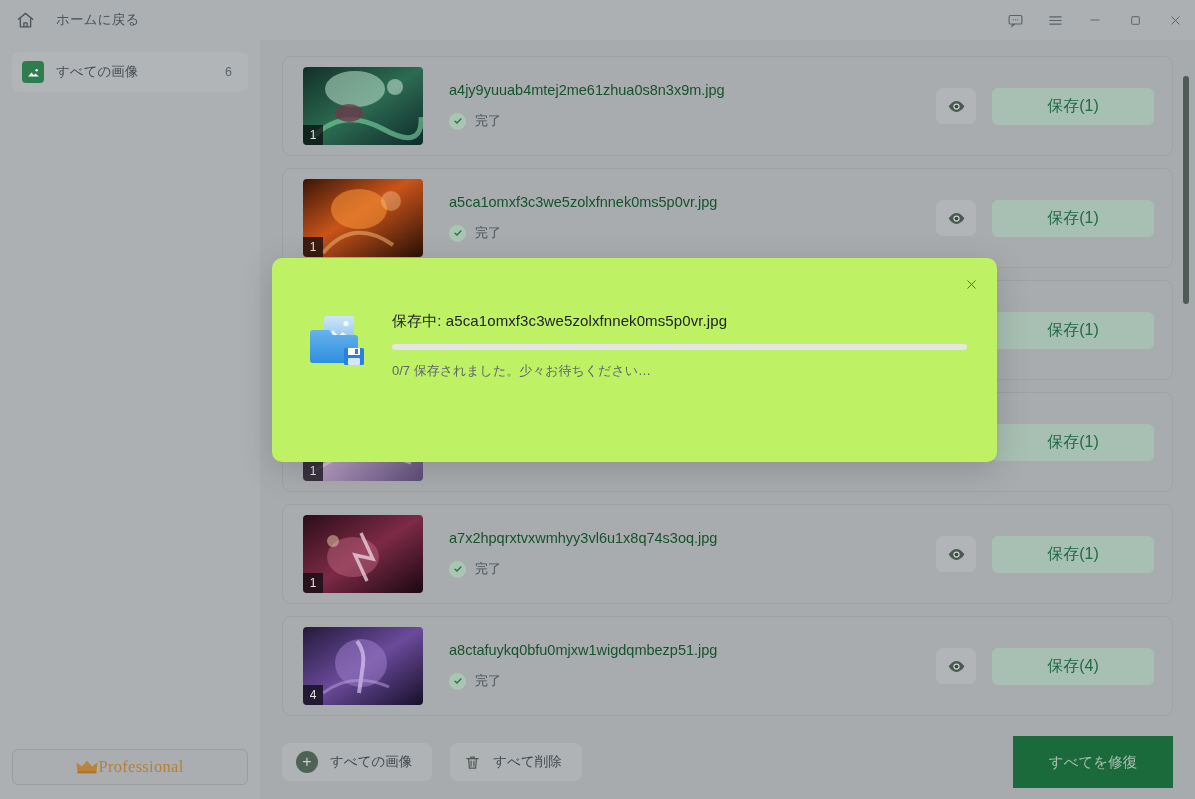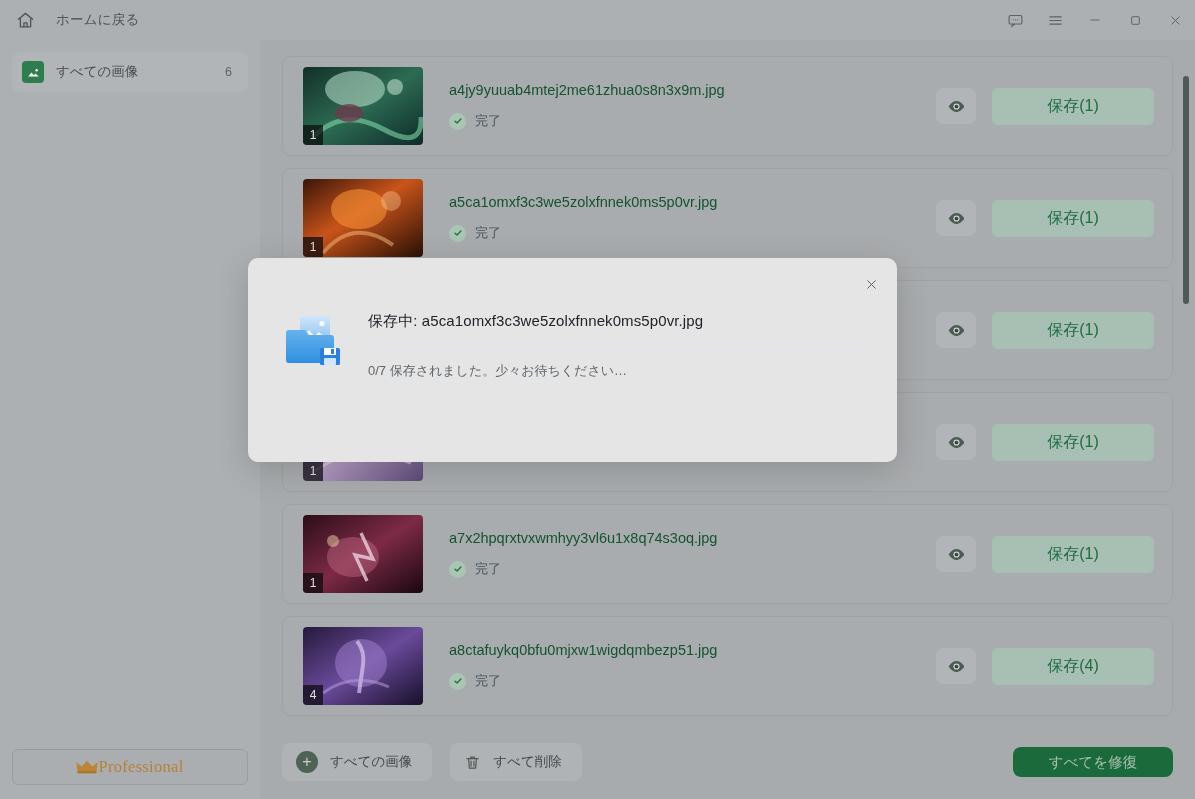--- a/index.html
+++ b/index.html
@@ -191,34 +191,34 @@
     font-size: 13.5px; color: #3f484e;
   }
   .circle-plus {
     width: 22px; height: 22px; border-radius: 50%;
     background: #4e6355;
     display: flex; align-items: center; justify-content: center;
     color: #c9cfca; font-size: 16px; line-height: 1;
   }
   .bottom-spacer { flex: 1 1 auto; }
   .primary-btn {
-    width: 160px; height: 30px;
-    border-radius: 8px;
+    width: 160px; height: 52px;
+    border-radius: 0;
     background: #1b6a3c;
     display: flex; align-items: center; justify-content: center;
     color: #a9c0b1;
     font-size: 14.5px;
   }
 
   
   .modal {
     position: absolute;
-    left: 248px; top: 258px;
-    width: 649px; height: 204px;
-    background: #e5e5e5;
+    left: 272px; top: 258px;
+    width: 725px; height: 204px;
+    background: #bef264;
     border-radius: 10px;
     box-shadow: 0 8px 34px rgba(0,0,0,.16);
     z-index: 50;
   }
   .modal-close {
     position: absolute; top: 10px; right: 10px;
     width: 32px; height: 32px;
     display: flex; align-items: center; justify-content: center;
     color: #5b6368;
   }

